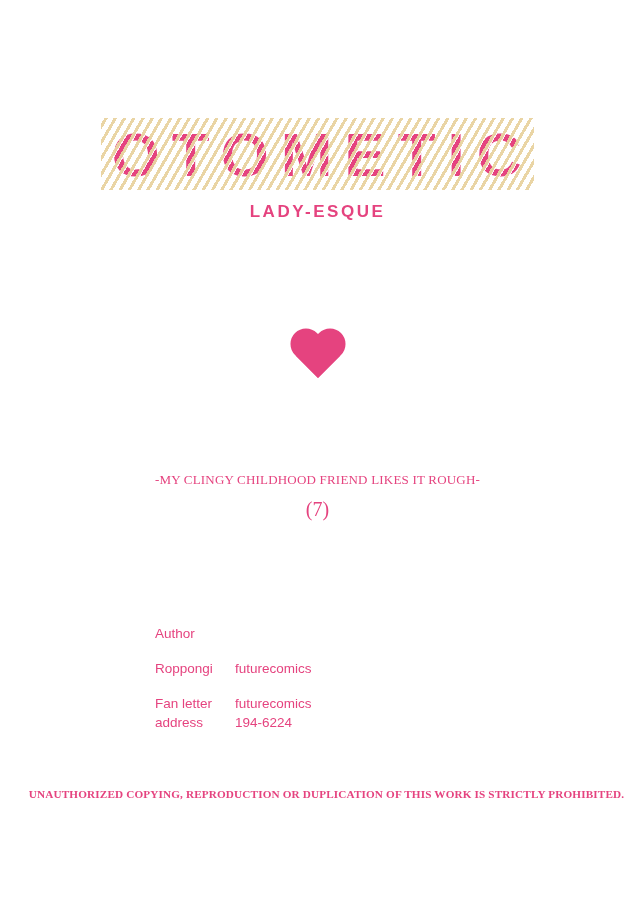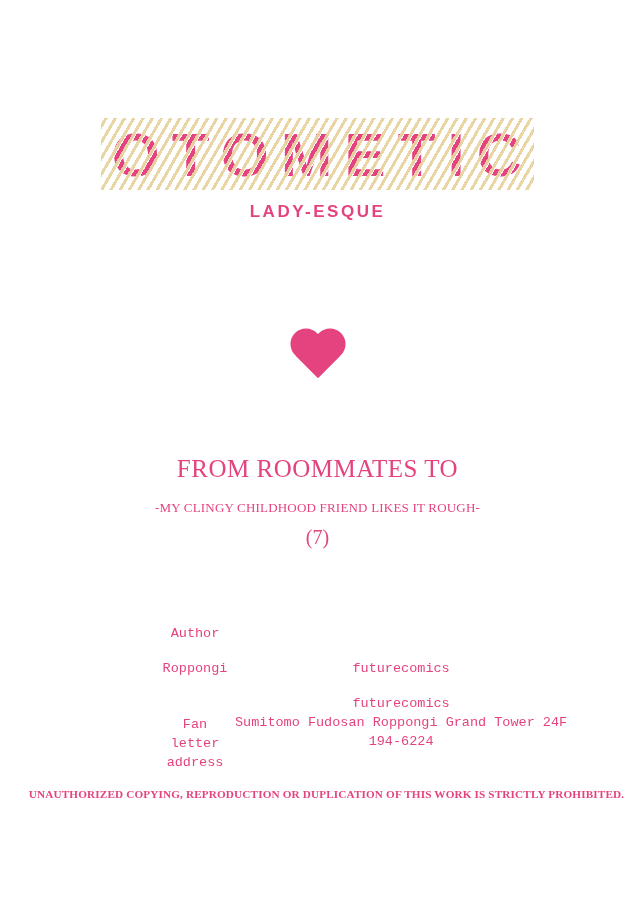--- a/index.html
+++ b/index.html
@@ -138,43 +138,41 @@
     font-size: 20px;
     line-height: 30px;
     margin-top: 1px;
   }
 
   
   .credits {
     position: absolute;
     top: 624px;
     left: 155px;
-    font-family: Liberation Mono, monospace;
+    font-family: Liberation Sans, sans-serif;
     color: #e5437f;
     font-size: 13.5px;
     line-height: 19px;
-    text-align: center;
   }
   .credit-row {
     display: flex;
     margin-bottom: 16px;
   }
   .credit-label {
     width: 80px;
     flex: 0 0 80px;
   }
   .credit-value {
     flex: 1 1 auto;
   }
   .credit-value div {
     white-space: nowrap;
   }
   .credit-row.address .credit-label {
     line-height: 19px;
-    margin-top: 21px;
   }
 
   
   .notice {
     position: absolute;
     top: 788px;
     left: 9px;
     width: 635px;
     text-align: center;
     font-family: "Liberation Serif", serif;
@@ -196,21 +194,20 @@
       <span class="stripes gold"></span>
     </div>
     <div class="logo-sub">LADY-ESQUE</div>
   </div>
 
   <div class="heart-wrap">
     <span class="heart"></span>
   </div>
 
   <div class="title-block">
-    <div class="title-line1">FROM ROOMMATES TO</div>
     <div class="title-sub">-MY CLINGY CHILDHOOD FRIEND LIKES IT ROUGH-</div>
     <div class="title-vol">(7)</div>
   </div>
 
   <div class="credits">
 
     <div class="credit-row">
       <div class="credit-label">Author</div>
     </div>
 
@@ -221,21 +218,20 @@
       </div>
     </div>
 
     <div class="credit-row address">
       <div class="credit-label">
         <div>Fan letter</div>
         <div>address</div>
       </div>
       <div class="credit-value">
         <div>futurecomics</div>
-        <div>Sumitomo Fudosan Roppongi Grand Tower 24F</div>
         <div>194-6224</div>
       </div>
     </div>
 
   </div>
 
   <div class="notice">UNAUTHORIZED COPYING, REPRODUCTION OR DUPLICATION OF THIS WORK IS STRICTLY PROHIBITED.</div>
 
 </div>
 

